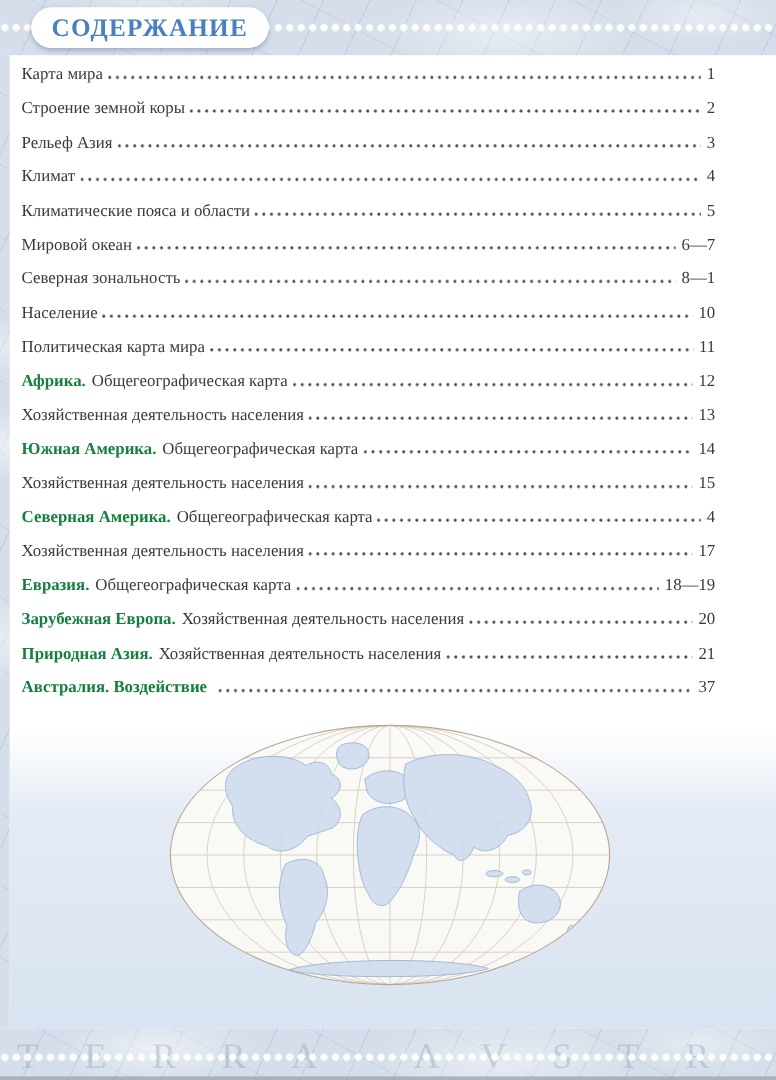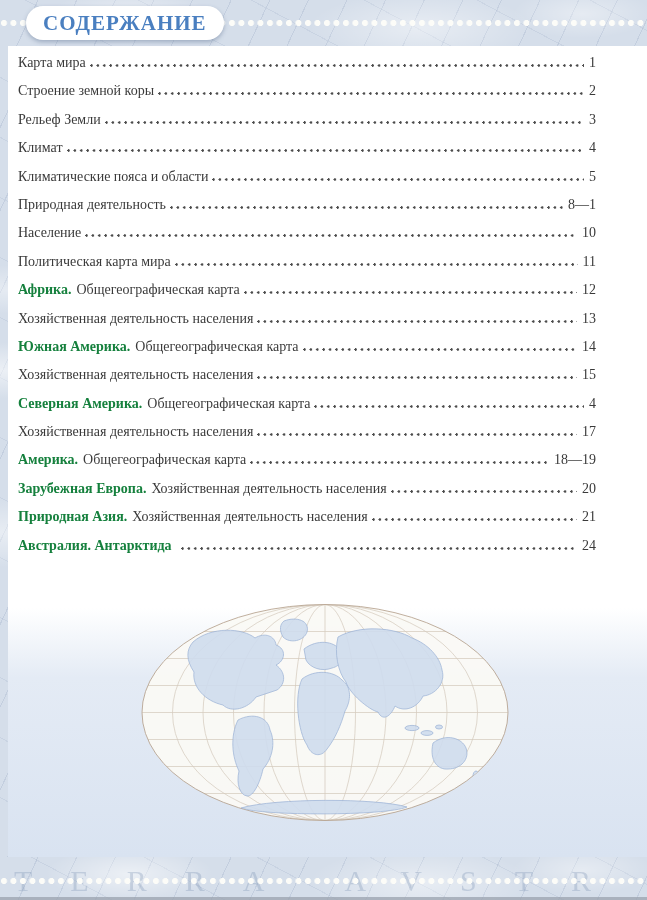--- a/index.html
+++ b/index.html
@@ -105,43 +105,49 @@
 
       <div class="toc-row">
 
         <span class="toc-text">Строение земной коры</span>
         <span class="toc-leader"></span>
         <span class="toc-page">2</span>
       </div>
 
       <div class="toc-row">
 
-        <span class="toc-text">Рельеф Земли</span>
+        <span class="toc-text">Рельеф Азия</span>
         <span class="toc-leader"></span>
         <span class="toc-page">3</span>
       </div>
 
       <div class="toc-row">
 
         <span class="toc-text">Климат</span>
         <span class="toc-leader"></span>
         <span class="toc-page">4</span>
       </div>
 
       <div class="toc-row">
 
         <span class="toc-text">Климатические пояса и области</span>
         <span class="toc-leader"></span>
         <span class="toc-page">5</span>
       </div>
 
-
-      <div class="toc-row">
-
-        <span class="toc-text">Природная деятельность</span>
+      <div class="toc-row">
+
+        <span class="toc-text">Мировой океан</span>
+        <span class="toc-leader"></span>
+        <span class="toc-page">6—7</span>
+      </div>
+
+      <div class="toc-row">
+
+        <span class="toc-text">Северная зональность</span>
         <span class="toc-leader"></span>
         <span class="toc-page">8—1</span>
       </div>
 
       <div class="toc-row">
 
         <span class="toc-text">Население</span>
         <span class="toc-leader"></span>
         <span class="toc-page">10</span>
       </div>
@@ -189,21 +195,21 @@
       </div>
 
       <div class="toc-row">
 
         <span class="toc-text">Хозяйственная деятельность населения</span>
         <span class="toc-leader"></span>
         <span class="toc-page">17</span>
       </div>
 
       <div class="toc-row">
-        <span class="toc-bold">Америка.</span>
+        <span class="toc-bold">Евразия.</span>
         <span class="toc-text">Общегеографическая карта</span>
         <span class="toc-leader"></span>
         <span class="toc-page">18—19</span>
       </div>
 
       <div class="toc-row">
         <span class="toc-bold">Зарубежная Европа.</span>
         <span class="toc-text">Хозяйственная деятельность населения</span>
         <span class="toc-leader"></span>
         <span class="toc-page">20</span>
@@ -211,24 +217,24 @@
 
       <div class="toc-row">
         <span class="toc-bold">Природная Азия.</span>
         <span class="toc-text">Хозяйственная деятельность населения</span>
         <span class="toc-leader"></span>
         <span class="toc-page">21</span>
       </div>
 
 
       <div class="toc-row">
-        <span class="toc-bold">Австралия. Антарктида</span>
+        <span class="toc-bold">Австралия. Воздействие</span>
         <span class="toc-text"></span>
         <span class="toc-leader"></span>
-        <span class="toc-page">24</span>
+        <span class="toc-page">37</span>
       </div>
     </div>
 
   <div class="lower-tint"></div>
 
   <svg class="world-map" width="380" height="225" viewBox="0 0 380 225">
     <defs>
       <clipPath id="globeClip">
           <ellipse cx="190" cy="112.5" rx="183" ry="108"></ellipse>
         </clipPath>

